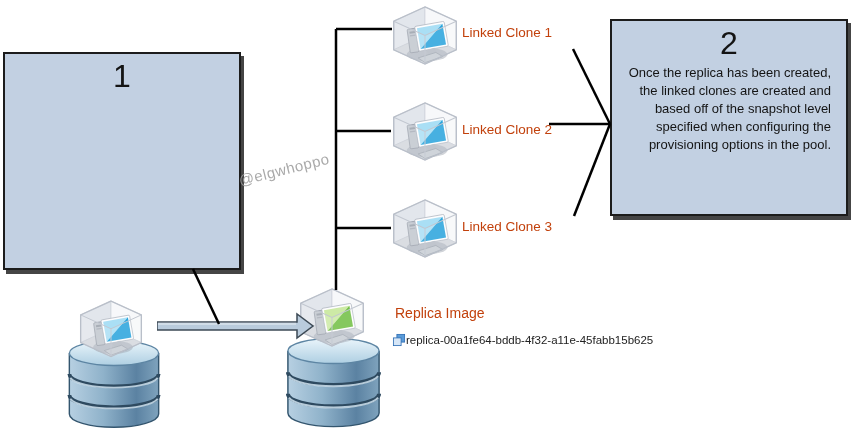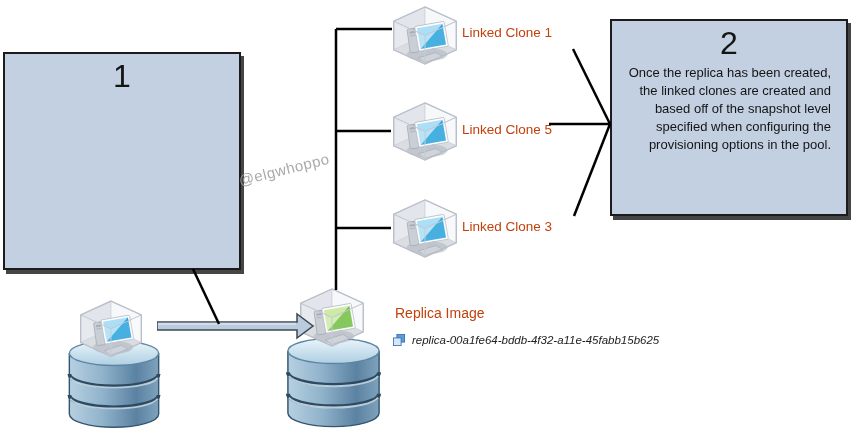--- a/index.html
+++ b/index.html
@@ -13,21 +13,21 @@
     position:absolute;background:#c2d0e2;border:2px solid #1c1c1c;
     box-shadow:3px 4px 0 #454545;box-sizing:border-box;padding:2px 15px;
   }
   .callout .num{text-align:center;font-size:32px;line-height:1.25;color:#141414;}
   .callout .body{font-size:13px;line-height:1.38;color:#141414;margin-top:1px;text-align:right;}
   .box1{left:3px;top:52px;width:238px;height:218px;}
   .box2{left:610px;top:19px;width:238px;height:197px;}
   
   .lbl{position:absolute;font-size:13.5px;color:#c2410c;white-space:nowrap;}
   .lbl-lg{font-size:14px;text-align:right;}
-  .replica-id-row{position:absolute;left:392px;top:333px;display:flex;align-items:center;gap:6px;font-style:italic;}
+  .replica-id-row{position:absolute;left:392px;top:333px;display:flex;align-items:center;gap:0;}
   .replica-id-row .idtext{font-size:11.5px;color:#222;white-space:nowrap;}
   .watermark{
     position:absolute;left:239px;top:172px;font-size:15px;color:#9b9b9b;opacity:.85;
     transform:rotate(-14deg);transform-origin:left center;white-space:nowrap;letter-spacing:.5px;
   }
   .overlay{position:absolute;left:0;top:0;pointer-events:none;}
   svg{display:block;}
 </style>
 </head>
 <body>
@@ -108,21 +108,21 @@
 
   <div class="callout box1">
     <div class="num">1</div>
   </div>
   <div class="callout box2">
     <div class="num">2</div>
     <div class="body">Once the replica has been created, the linked clones are created and based off of the snapshot level specified when configuring the provisioning options in the pool.</div>
   </div>
 
   <div class="lbl" style="left:462px;top:25px">Linked Clone 1</div>
-  <div class="lbl" style="left:462px;top:122px">Linked Clone 5</div>
+  <div class="lbl" style="left:462px;top:122px">Linked Clone 2</div>
   <div class="lbl" style="left:462px;top:219px">Linked Clone 3</div>
   <div class="lbl lbl-lg" style="left:395px;top:305px">Replica Image</div>
 
   <div class="replica-id-row">
     <svg width="14" height="14">
         <use href="#replicaBadge"></use>
       </svg>
     <span class="idtext">replica-00a1fe64-bddb-4f32-a11e-45fabb15b625</span>
   </div>
 

